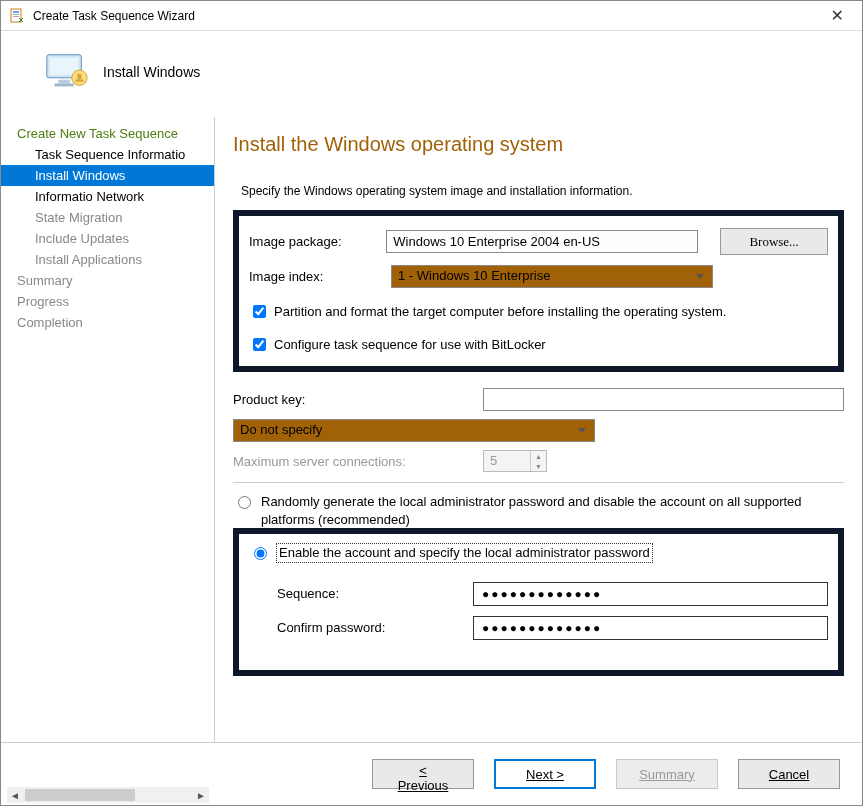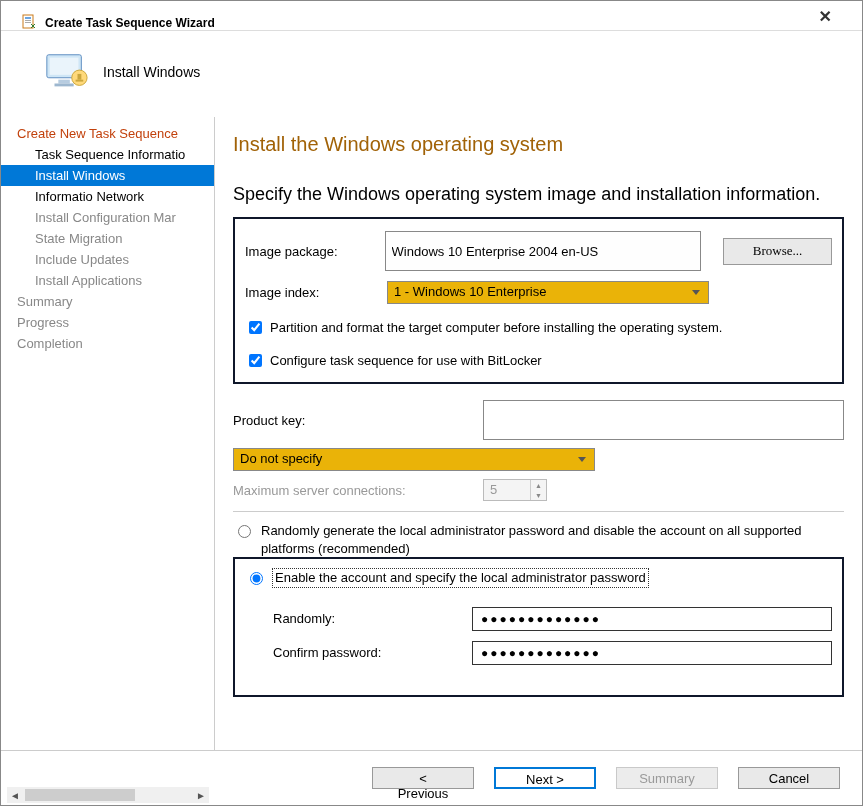--- a/index.html
+++ b/index.html
@@ -1,47 +1,47 @@
 <!DOCTYPE html>
 <html><head>
 <meta charset="utf-8">
 <style>
   * { box-sizing: border-box; }
   html, body { margin: 0; padding: 0; font-family: "Segoe UI", Tahoma, sans-serif; font-size: 13px; color: #000; }
   .window { width: 863px; height: 806px; border: 1px solid #888; background: #fff; position: relative; display: flex; flex-direction: column; }
-  .titlebar { height: 30px; display: flex; align-items: flex-end; padding: 0 20px; border-bottom: 1px solid #ddd; font-weight: bold; }
+  .titlebar { height: 30px; display: flex; align-items: center; padding: 0 8px; border-bottom: 1px solid #ddd; }
   .titlebar-icon { width: 16px; height: 16px; margin-right: 8px; display: inline-block; }
   .titlebar-text { flex: 1; font-size: 12px; }
   .close-x { font-size: 16px; cursor: pointer; padding: 4px 10px; color: #333; font-family: Arial, sans-serif; }
 
   .header { display: flex; align-items: center; padding: 18px 30px 22px 42px; }
   .header-icon { width: 46px; height: 46px; margin-right: 14px; }
   .header-title { font-size: 14px; }
 
   .body { flex: 1; display: flex; min-height: 0; }
   .sidebar { width: 214px; border-right: 1px solid #ccc; background: #fff; padding-top: 6px; overflow: hidden; }
   .sidebar-item { padding: 3px 6px 3px 16px; white-space: nowrap; overflow: hidden; text-overflow: clip; font-size: 13px; cursor: pointer; }
   .sidebar-item.level2 { padding-left: 34px; }
   .sidebar-item.active { background: #0078d7; color: #fff; }
   .sidebar-item.done { color: #000; }
   .sidebar-item.pending { color: #888; }
-  .sidebar-item.heading { color: #c2410c; }
+  .sidebar-item.heading { color: #4d7c0f; }
 
   .content { flex: 1; padding: 10px 18px 0 18px; overflow: hidden; position: relative; }
   .page-title { color: #a16207; font-size: 20px; font-weight: 400; margin: 6px 0 28px 0; }
-  .section-text { font-size: 18px; margin-bottom: 12px; }
-
-  .red-box { border: 2px solid #0f172a; padding: 12px 10px 12px 10px; margin-bottom: 16px; }
+  .section-text { font-size: 12px; margin-bottom: 12px; margin-left: 8px; }
+
+  .red-box { border: 6px solid #0f172a; padding: 12px 10px 12px 10px; margin-bottom: 16px; }
   .red-box.lower { padding: 10px 10px 20px 10px; }
 
   .form-row { display: flex; align-items: center; margin-bottom: 10px; }
   .form-row .lbl { width: 142px; font-size: 13px; }
-  .textfield { border: 1px solid #888; height: 40px; padding: 2px 6px; font-size: 13px; background: #fff; width: 322px; }
+  .textfield { border: 1px solid #888; height: 23px; padding: 2px 6px; font-size: 13px; background: #fff; width: 322px; }
   .textfield[readonly] { background: #fefefe; }
-  .select { border: 1px solid #888; height: 23px; padding: 2px 22px 2px 6px; font-size: 13px; background: #eab308; width: 322px; position: relative; display: inline-block; }
+  .select { border: 1px solid #888; height: 23px; padding: 2px 22px 2px 6px; font-size: 13px; background: #a16207; width: 322px; position: relative; display: inline-block; }
   .select.wide { width: 362px; }
   .select::after { content: ""; position: absolute; right: 8px; top: 8px; width: 0; height: 0; border-left: 4px solid transparent; border-right: 4px solid transparent; border-top: 5px solid #555; }
   .btn { border: 1px solid #999; background: #e9e9e9; height: 27px; padding: 3px 20px; font-size: 13px; cursor: pointer; }
   .btn.browse { margin-left: 22px; width: 110px; font-family: Liberation Serif, serif; }
   .checkbox-row { display: flex; align-items: center; margin-top: 14px; font-size: 13px; }
   .checkbox-row input { margin-right: 8px; }
 
   .form-row.grid { margin-bottom: 8px; }
   .form-row.grid .lbl { width: 250px; }
 
@@ -57,21 +57,21 @@
 
   .hr { border: none; border-top: 1px solid #ccc; margin: 10px 0 6px 0; }
 
   .disabled-label { color: #999; }
   .spinner { display: inline-flex; border: 1px solid #bbb; height: 22px; background: #f4f4f4; }
   .spinner .sval { width: 46px; padding: 2px 6px; color: #999; }
   .spinner .sbtns { width: 16px; display: flex; flex-direction: column; border-left: 1px solid #ccc; }
   .spinner .sbtn { flex:1; display:flex; align-items:center; justify-content:center; font-size:7px; color:#888; }
 
   .footer { border-top: 1px solid #ccc; padding: 16px 22px; display: flex; justify-content: flex-end; gap: 20px; }
-  .footer .btn { width: 102px; height: 22px; }
+  .footer .btn { width: 102px; height: 30px; text-decoration: underline; }
   .btn.primary { border: 2px solid #0078d7; background: #fff; }
   .btn.disabled { color: #9a9a9a; background: #ececec; border-color: #c9c9c9; cursor: default; }
 
   .hscroll { position: absolute; left: 6px; bottom: 2px; width: 202px; height: 16px; background: #f0f0f0; display: flex; align-items: center; }
   .hscroll .arrow { width: 16px; height: 16px; display:flex; align-items:center; justify-content:center; color:#555; font-size:10px; }
   .hscroll .thumb { height: 12px; background: #cdcdcd; width: 110px; margin-left: 2px; }
 </style>
 </head>
 <body>
 
@@ -105,21 +105,20 @@
     </span>
     <span class="header-title">Install Windows</span>
   </div>
 
   <div class="body">
     <div class="sidebar" id="sidebar">
         <div class="sidebar-item heading">Create New Task Sequence</div>
         <div class="sidebar-item level2 done">Task Sequence Informatio</div>
         <div class="sidebar-item level2 active">Install Windows</div>
         <div class="sidebar-item level2 done">Informatio Network</div>
-        <div class="sidebar-item level2 pending">Install Configuration Mar</div>
         <div class="sidebar-item level2 pending">State Migration</div>
         <div class="sidebar-item level2 pending">Include Updates</div>
         <div class="sidebar-item level2 pending">Install Applications</div>
         <div class="sidebar-item pending">Summary</div>
         <div class="sidebar-item pending">Progress</div>
         <div class="sidebar-item pending">Completion</div>
       </div>
 
     <div class="content">
       <div class="page-title">Install the Windows operating system</div>
@@ -172,21 +171,21 @@
         <span class="radio-label">Randomly generate the local administrator password and disable the account on all supported platforms (recommended)</span>
       </label>
 
       <div class="red-box lower">
         <label class="radio-row" style="margin-top:0">
           <input type="radio" name="pwmode" checked="" style="">
           <span class="radio-label"><span class="dotted">Enable the account and specify the local administrator password</span></span>
         </label>
         <div class="pw-grid">
           <div class="pw-row">
-            <span class="lbl">Randomly:</span>
+            <span class="lbl">Sequence:</span>
             <input class="pw-input" type="text" value="●●●●●●●●●●●●●" style="">
           </div>
           <div class="pw-row">
             <span class="lbl">Confirm password:</span>
             <input class="pw-input" type="text" value="●●●●●●●●●●●●●" style="">
           </div>
         </div>
       </div>
     </div>
   </div>

